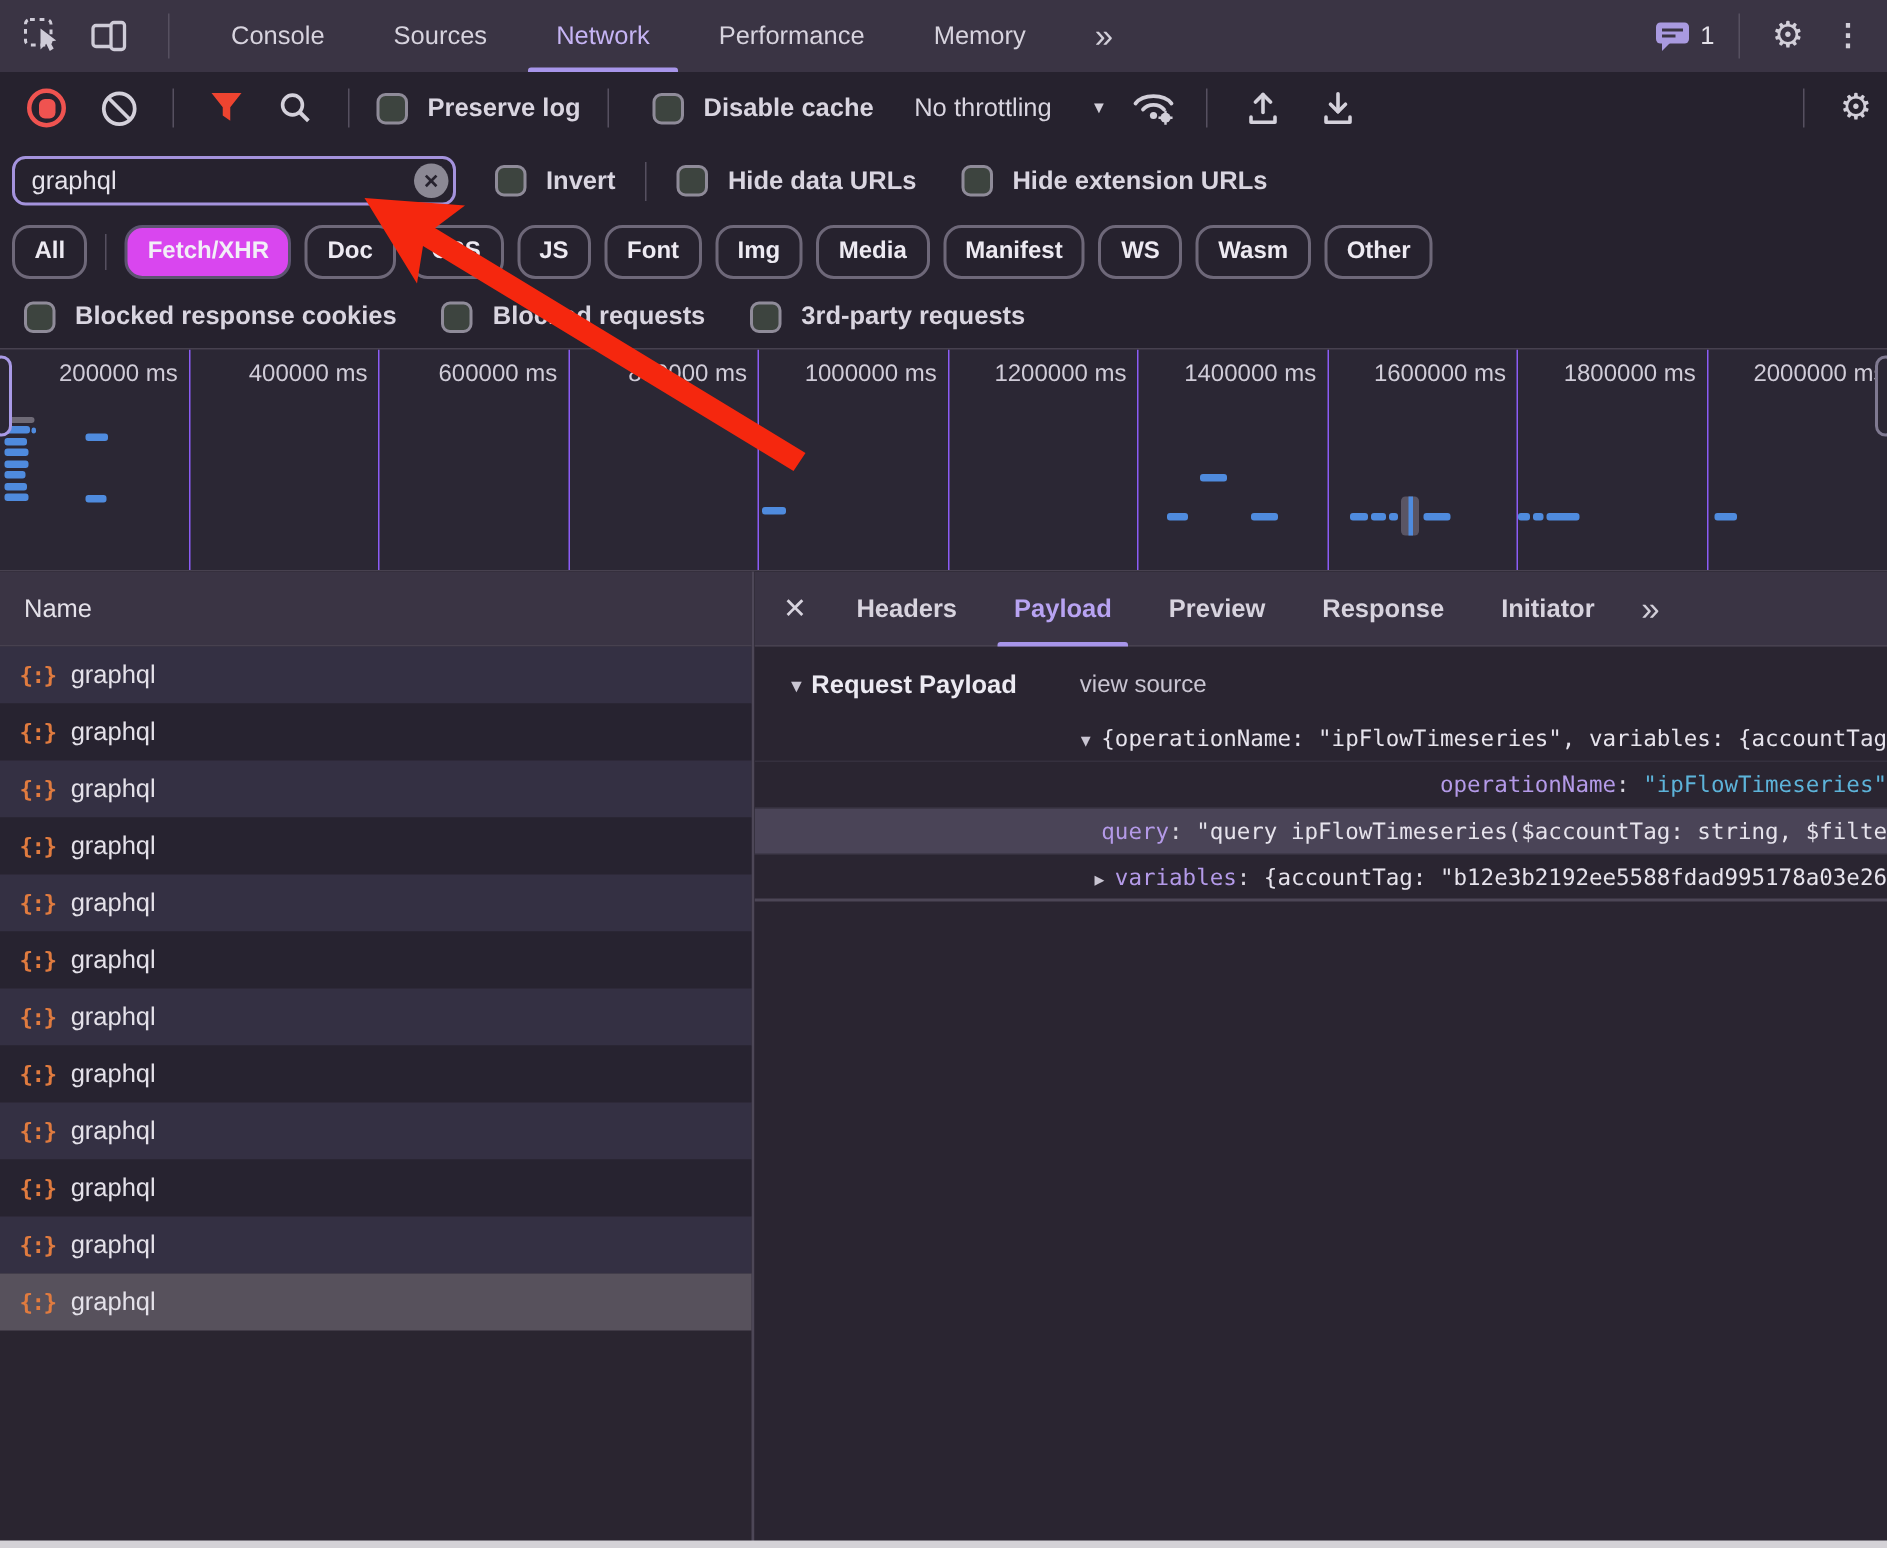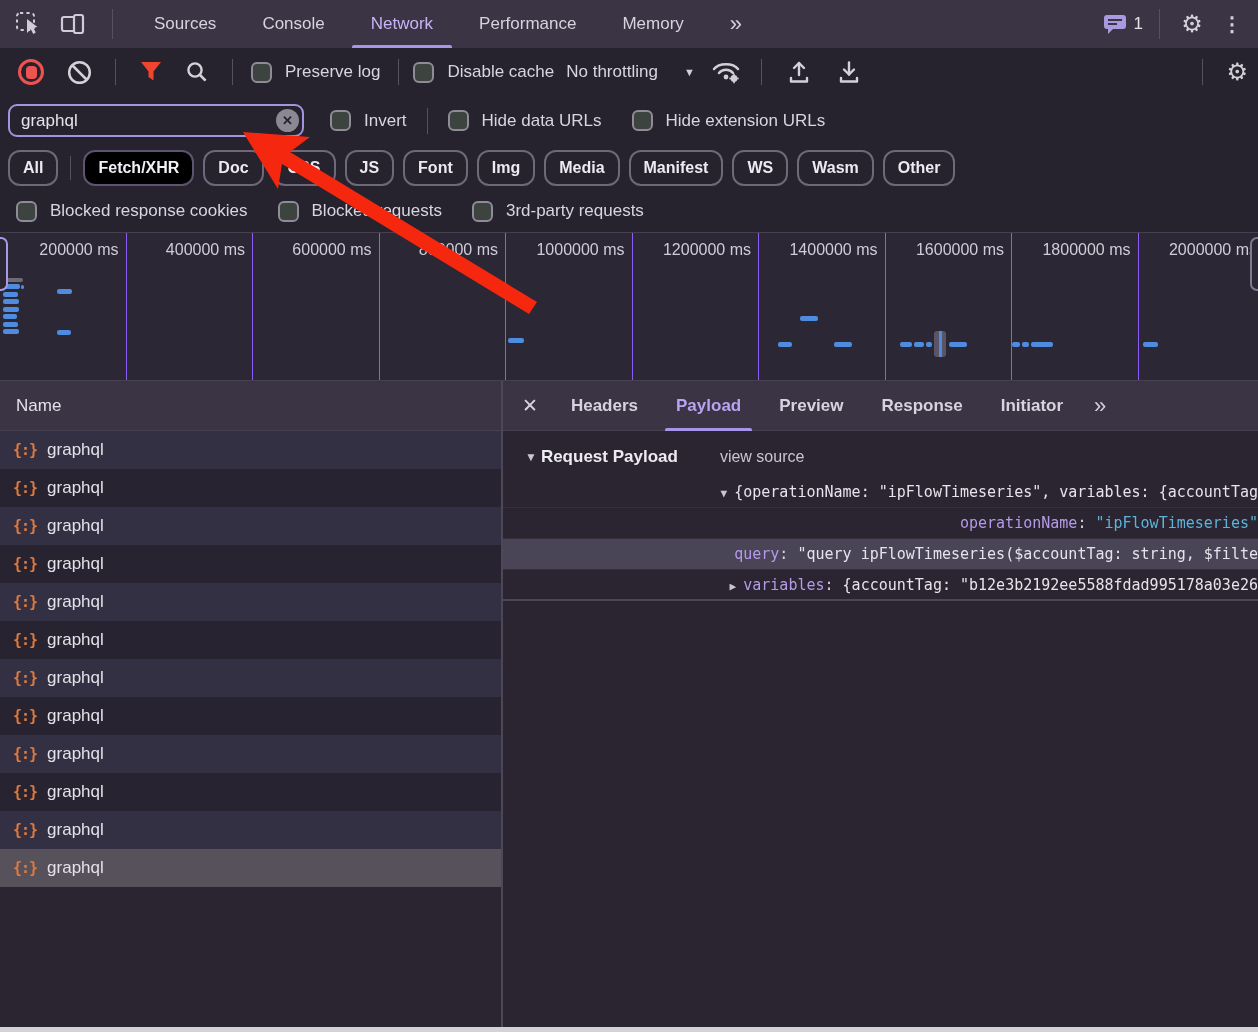--- a/index.html
+++ b/index.html
@@ -20,35 +20,35 @@
   .count-badge { font-size:17px; color:#e4e1e9; margin-left:7px; }
   .glyph { font-size:21px; color:#d2cfd9; line-height:1; }
   .glyph.dots { font-size:20px; font-weight:bold; letter-spacing:0; }
 
   
   .toolbar2 { height:48px; background:#26222e; display:flex; align-items:center; padding-left:16px; }
   .rec-btn { width:26px; height:26px; border:3px solid #ef5350; border-radius:50%; display:flex; align-items:center; justify-content:center; margin:0 12px 0 2px; }
   .rec-btn .rec-inner { width:11px; height:13px; background:#ef5350; border-radius:4px; }
   .tool { display:flex; align-items:center; justify-content:center; margin:0 11px; }
   .cb { width:21px; height:21px; border:2px solid #8f8b99; border-radius:6px; background:#3d443f; flex:0 0 auto; }
-  .cb-label { font-size:17px; color:#d9d5e0; margin-left:13px; }
+  .cb-label { font-size:17px; color:#d9d5e0; margin-left:13px;font-weight:bold; }
   .cb-group { display:flex; align-items:center; }
   .throttle { display:flex; align-items:center; font-size:17px; color:#d9d5e0; margin:0 8px 0 10px; }
   .caret { font-size:11px; color:#d2cfd9; margin-left:26px; }
 
   
   .filterrow { height:49px; background:#26222e; display:flex; align-items:center; padding-left:8px; }
   .filter-input-wrap { position:relative; width:296px; height:33px; margin-right:26px; }
   .filter-input { width:100%; height:100%; background:transparent; border:2px solid #a493dd; border-radius:9px; color:#e6e3ec; font-size:17px; padding:0 34px 0 11px; outline:none; font-family:"Liberation Sans", sans-serif; }
   .clear-btn { position:absolute; right:5px; top:5px; width:23px; height:23px; background:#8b8894; border-radius:50%; display:flex; align-items:center; justify-content:center; color:#26222e; font-size:13px; font-weight:bold; line-height:1; }
 
   
   .chiprow { height:45px; background:#26222e; display:flex; align-items:center; padding-left:8px; gap:9px; }
   .chip { height:36px; display:flex; align-items:center; padding:0 13px; border:2px solid #6e6879; border-radius:12px; font-size:16px; font-weight:600; color:#edeaf2; background:transparent; font-family:"Liberation Sans", sans-serif; }
-  .chip.active { background:#000000; border-color:#5c5470; color:#f2eff7; }
+  .chip.active { background:#d946ef; border-color:#5c5470; color:#f2eff7; }
   .minisep { width:1px; height:24px; background:#565060; margin:0 3px; }
 
   
   .cbrow { height:42px; background:#26222e; display:flex; align-items:center; padding-left:16px; gap:30px; }
 
   
   .timeline { position:relative; height:148px; background:#2b2734; border-top:1px solid #47414f; overflow:hidden; }
   .tl-cols { position:absolute; inset:0; display:flex; }
   .tl-col { width:126.5px; flex:0 0 auto; border-right:1px solid #8b5cf6; padding-top:8px; text-align:right; }
   .tl-col span { font-size:16px; color:#d0ccd8; font-weight:500; padding-right:7px; white-space:nowrap; }
@@ -116,22 +116,22 @@
         <polygon points="12,8 12,22 15.8,18.2 18.2,23 20.8,21.4 18.3,16.8 22.5,16" fill="#cfccd8"></polygon>
       </svg>
     </div>
     <div class="icon-btn" style="margin-left:6px;">
       <svg class="ic" width="28" height="24" viewBox="0 0 28 24">
         <rect x="2" y="5" width="15" height="14" rx="2" fill="none" stroke="#cfccd8" stroke-width="2.2"></rect>
         <rect x="14" y="3" width="9" height="18" rx="2" fill="#3a3444" stroke="#cfccd8" stroke-width="2.2"></rect>
       </svg>
     </div>
     <div class="vsep tall" style="margin:0 18px;"></div>
+    <div class="main-tab">Console</div>
     <div class="main-tab">Sources</div>
-    <div class="main-tab">Console</div>
     <div class="main-tab active">Network</div>
     <div class="main-tab">Performance</div>
     <div class="main-tab">Memory</div>
     <div class="main-tab">
         <span class="more-glyph" style="padding:0;">»</span>
       </div>
     <div class="spacer"></div>
     <div class="icon-btn" style="width:auto; padding:0 4px;">
       <svg class="ic" width="24" height="21" viewBox="0 0 24 21">
         <rect x="1" y="1" width="22" height="14" rx="3" fill="#a99ae0"></rect>
@@ -171,21 +171,21 @@
         <circle cx="10" cy="10" r="6.6" fill="none" stroke="#d4d1db" stroke-width="2.4"></circle>
         <line x1="15" y1="15" x2="20.6" y2="20.6" stroke="#d4d1db" stroke-width="2.6"></line>
       </svg>
     </div>
     <div class="vsep"></div>
     <div class="cb-group" style="margin:0 6px;">
       <span class="cb"></span>
       <span class="cb-label">Preserve log</span>
     </div>
     <div class="vsep"></div>
-    <div class="cb-group" style="margin:0 2px;">
+    <div class="cb-group" style="margin:0 17px;">
       <span class="cb"></span>
       <span class="cb-label">Disable cache</span>
     </div>
     <div class="throttle">
       <span>No throttling</span>
       <span class="caret">▼</span>
     </div>
     <div class="tool" style="margin:0 8px;">
       <svg class="ic" width="30" height="26" viewBox="0 0 30 26">
         <path d="M3,10 C8,3.5 22,3.5 27,10" fill="none" stroke="#d2cfd9" stroke-width="2.5" stroke-linecap="round"></path>

